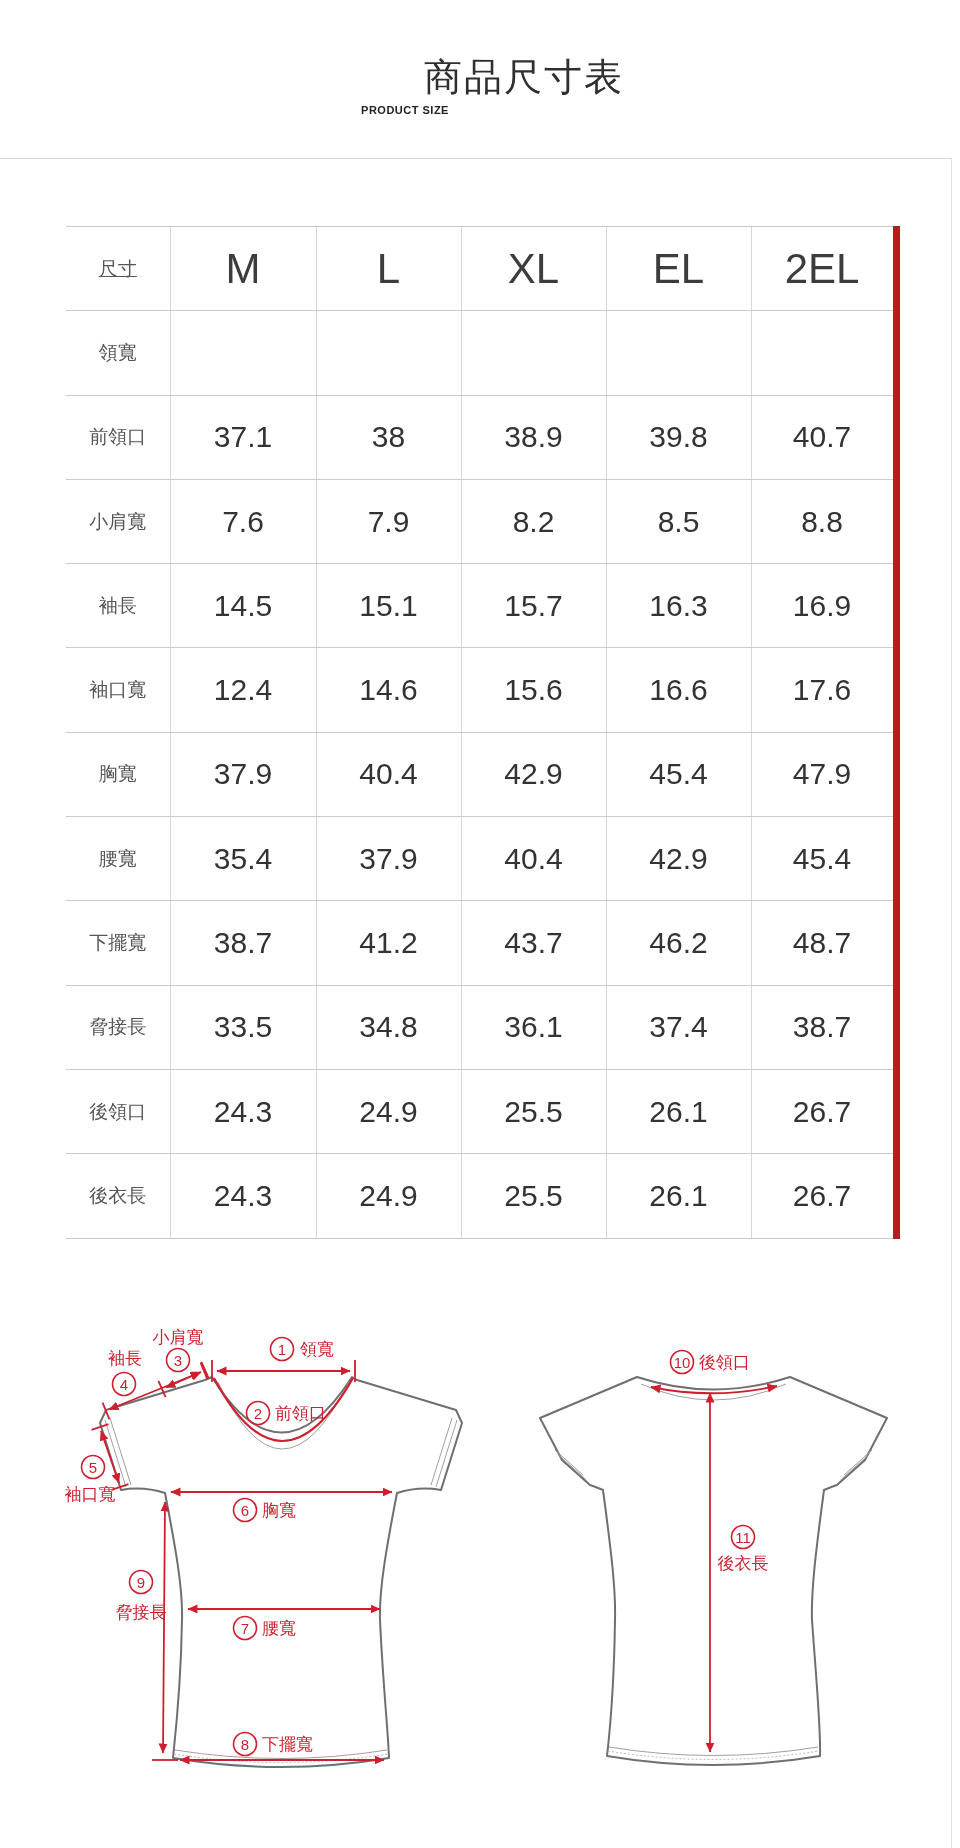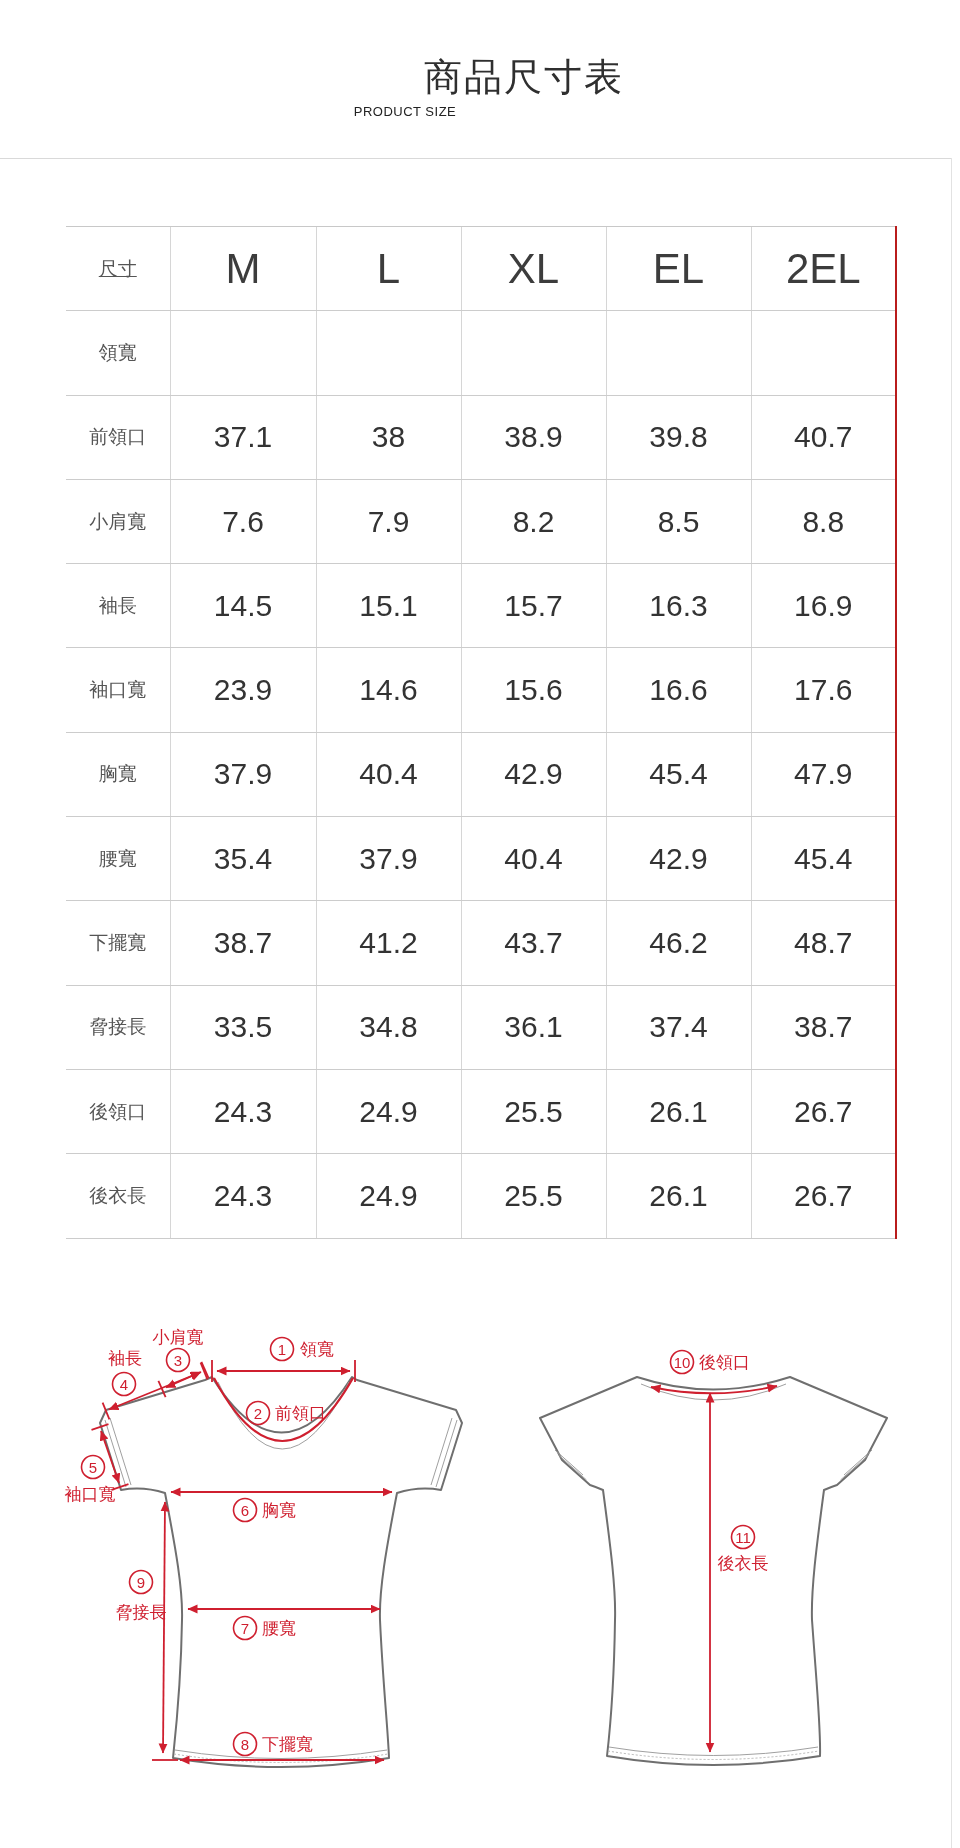--- a/index.html
+++ b/index.html
@@ -2,32 +2,32 @@
 <html><head>
 <meta charset="utf-8">
 <style>
   html,body{margin:0;padding:0;background:#ffffff;}
   body{width:960px;height:1848px;position:relative;overflow:hidden;
        font-family:"Liberation Sans","DejaVu Sans",sans-serif;color:#333;}
   .page{position:absolute;inset:0;background:#fff;}
   .page-title{position:absolute;top:52px;left:0;width:960px;text-align:center;
       font-size:38px;font-weight:400;color:#2f2f2f;margin:0;letter-spacing:2px;padding-left:44px;}
   .page-subtitle{position:absolute;top:104px;left:0;width:810px;text-align:center;
-      font-size:13px;font-weight:400;color:#222;letter-spacing:0.5px;}
+      font-size:11px;font-weight:700;color:#222;letter-spacing:0.5px;}
   .divider{position:absolute;top:158px;left:0;width:951px;height:0;
       border-top:1px solid #d9d9d9;}
   .right-border{position:absolute;top:158px;left:951px;width:0;height:1690px;
       border-left:1px solid #e2e2e2;}
   table.size-table{position:absolute;left:66px;top:226px;width:830px;
       border-collapse:collapse;table-layout:fixed;}
   table.size-table td{height:83.3px;text-align:center;vertical-align:middle;
       border-bottom:1px solid #cccccc;border-left:1px solid #d6d6d6;
       padding:0;overflow:hidden;}
   table.size-table tr td:first-child{border-left:none;}
-  table.size-table tr td:last-child{border-right:2px solid #b91c1c;text-align:center;}
+  table.size-table tr td:last-child{border-right:7px solid #b91c1c;text-align:center;}
   table.size-table tr:first-child td{border-top:1px solid #c8c8c8;}
   td.cell-corner{font-size:19px;color:#555;text-decoration:underline;}
   td.cell-size{font-size:42px;font-weight:300;color:#3c3c3c;}
   td.cell-label{font-size:19px;color:#555;}
   td.cell-value{font-size:30px;font-weight:300;color:#333;}
   .note-row{position:absolute;left:66px;top:1252px;width:830px;font-size:19px;color:#555;}
   .note-row .unit{float:right;}
   svg.size-diagram{position:absolute;left:0;top:1290px;}
   .shirt{fill:#ffffff;stroke:#6f6f6f;stroke-width:2;stroke-linejoin:round;}
   .shirt-line{fill:none;stroke:#a0a0a0;stroke-width:1;}
@@ -93,21 +93,21 @@
         <tr>
           <td class="cell-label">袖長</td>
           <td class="cell-value">14.5</td>
           <td class="cell-value">15.1</td>
           <td class="cell-value">15.7</td>
           <td class="cell-value">16.3</td>
           <td class="cell-value">16.9</td>
         </tr>
         <tr>
           <td class="cell-label">袖口寬</td>
-          <td class="cell-value">23.9</td>
+          <td class="cell-value">12.4</td>
           <td class="cell-value">14.6</td>
           <td class="cell-value">15.6</td>
           <td class="cell-value">16.6</td>
           <td class="cell-value">17.6</td>
         </tr>
         <tr>
           <td class="cell-label">胸寬</td>
           <td class="cell-value">37.9</td>
           <td class="cell-value">40.4</td>
           <td class="cell-value">42.9</td>

